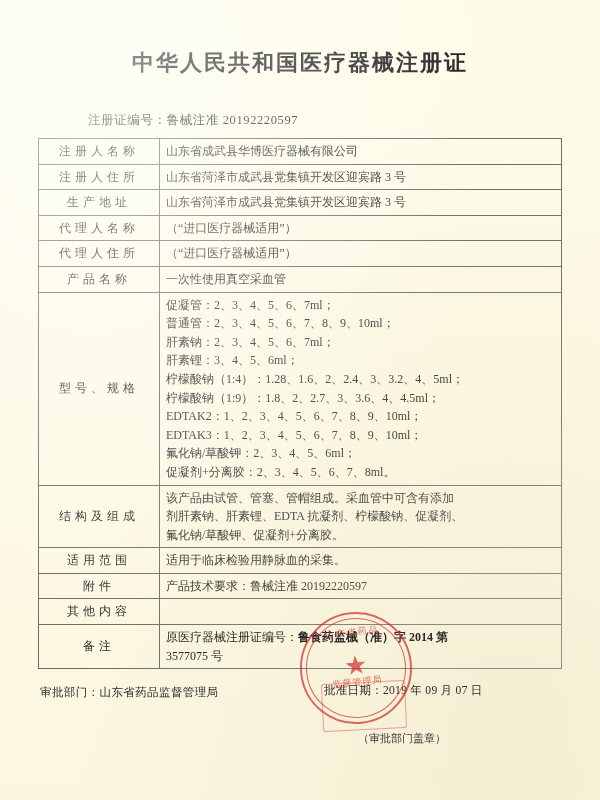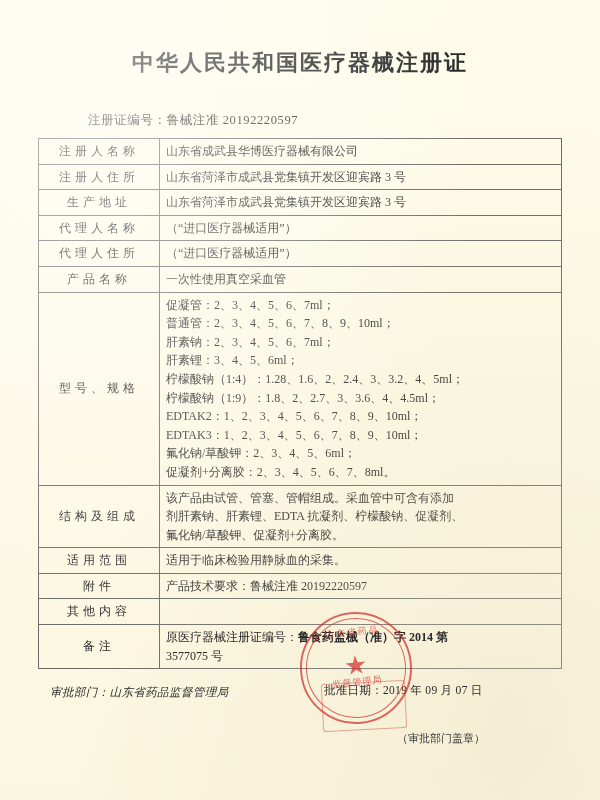--- a/index.html
+++ b/index.html
@@ -101,39 +101,37 @@
   }
   .footer {
     width: 524px;
     margin: 10px auto 0 auto;
     position: relative;
     font-size: 11.5px;
     height: 80px;
   }
   .footer-left {
     position: absolute;
-    left: 12px;
+    left: 2px;
     top: 6px;
     letter-spacing: 0.4px;
-    font-style: italic;
   }
   .footer-right {
     position: absolute;
     left: 286px;
     top: 0px;
     letter-spacing: 0.3px;
     line-height: 2.0;
   }
   .footer-seal-note {
     position: absolute;
     left: 320px;
     top: 52px;
     font-size: 11px;
     color: #3a3a3a;
-    margin-left: 39px;
   }
   
   .seal {
     position: absolute;
     left: 300px;
     top: 612px;
     width: 108px;
     height: 108px;
     border-radius: 50%;
     border: 2.5px solid #d0312d;

